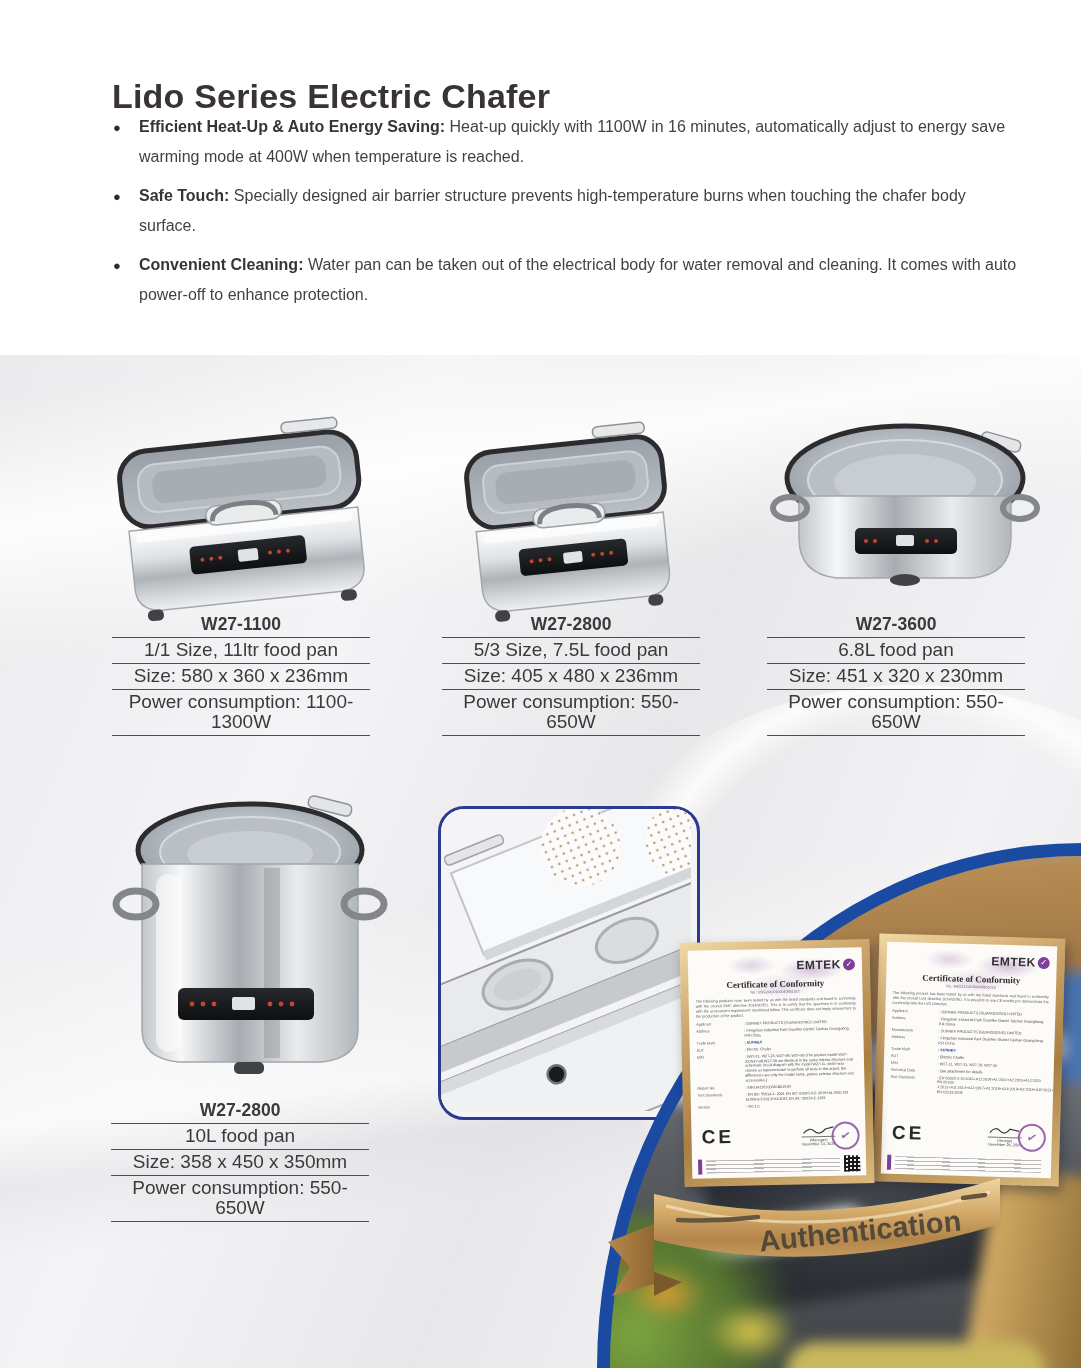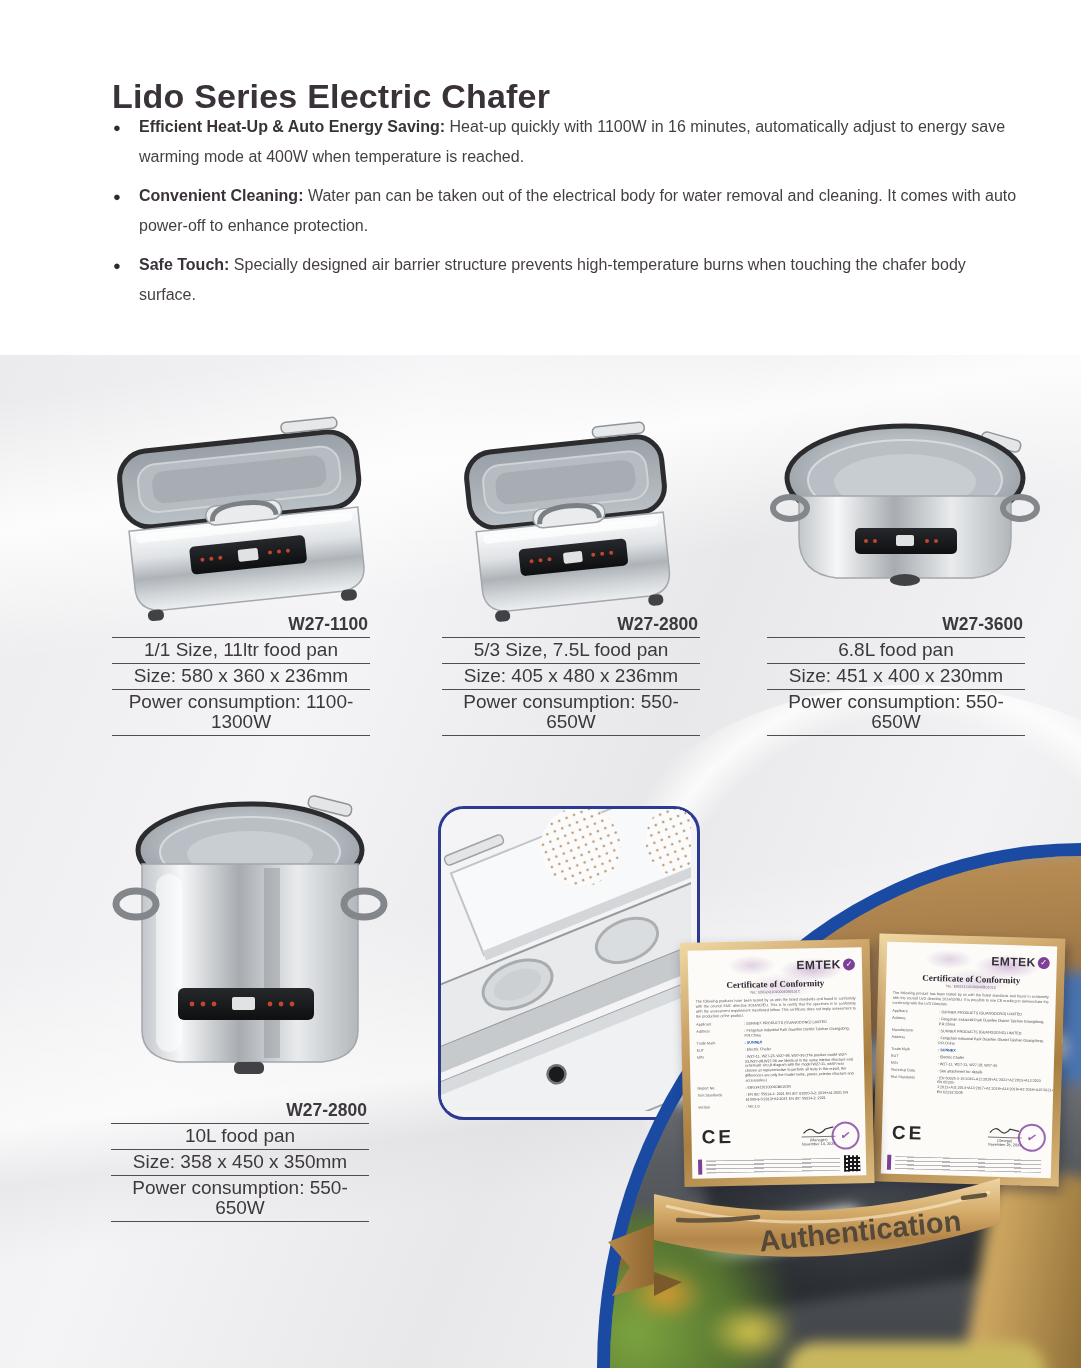--- a/index.html
+++ b/index.html
@@ -21,21 +21,21 @@
   .gray .streak2{position:absolute;left:-200px;top:540px;width:1500px;height:300px;transform:rotate(-7deg);
         background:linear-gradient(180deg,rgba(255,255,255,0) 0%,rgba(255,255,255,.6) 55%,rgba(216,216,220,.35) 75%,rgba(255,255,255,0) 100%);}
   .gray .swirl{position:absolute;left:560px;top:330px;width:700px;height:560px;border-radius:50%;
         background:radial-gradient(circle at 50% 50%,rgba(255,255,255,0) 55%,rgba(255,255,255,.8) 62%,rgba(255,255,255,0) 70%);}
 
   .products-svg{position:absolute;left:0;top:0;width:1081px;height:1013px;}
 
   
   .spec{position:absolute;width:258px;text-align:center;}
   .spec>div{border-bottom:1px solid #514c4f;padding:2px 2px 3px;font-size:19px;line-height:20px;color:#3d383b;}
-  .spec .m{font-weight:700;font-size:17.5px;color:#37323 6;text-align:right;}
+  .spec .m{font-weight:700;font-size:17.5px;color:#37323 6;}
   .spec-1{left:112px;top:612px;}
   .spec-2{left:442px;top:612px;}
   .spec-3{left:767px;top:612px;}
   .spec-4{left:111px;top:1098px;}
 
   
   .inset{position:absolute;left:438px;top:806px;width:256px;height:308px;border:3px solid #2c3a90;border-radius:26px;
          overflow:hidden;background:#f4f4f6;z-index:2;}
 
   
@@ -94,26 +94,26 @@
 <div class="page">
 
   <h1 class="title">Lido Series Electric Chafer</h1>
 
   <ul class="features">
     <li>
       <b>Efficient Heat-Up &amp; Auto Energy Saving:</b>
       <span>Heat-up quickly with 1100W in 16 minutes, automatically adjust to energy save warming mode at 400W when temperature is reached.</span>
     </li>
     <li>
+      <b>Safe Touch:</b>
+      <span>Specially designed air barrier structure prevents high-temperature burns when touching the chafer body surface.</span>
+    </li>
+    <li>
       <b>Convenient Cleaning:</b>
       <span>Water pan can be taken out of the electrical body for water removal and cleaning. It comes with auto power-off to enhance protection.</span>
-    </li>
-    <li>
-      <b>Safe Touch:</b>
-      <span>Specially designed air barrier structure prevents high-temperature burns when touching the chafer body surface.</span>
     </li>
   </ul>
 
   <div class="gray">
     <div class="streak1"></div>
     <div class="streak2"></div>
     <div class="swirl"></div>
 
     <svg class="products-svg" viewBox="0 0 1081 1013">
       <defs>
@@ -240,21 +240,21 @@
   </div>
   <div class="spec spec-2">
     <div class="m">W27-2800</div>
     <div>5/3 Size, 7.5L food pan</div>
     <div>Size: 405 x 480 x 236mm</div>
     <div>Power consumption: 550-650W</div>
   </div>
   <div class="spec spec-3">
     <div class="m">W27-3600</div>
     <div>6.8L food pan</div>
-    <div>Size: 451 x 400 x 230mm</div>
+    <div>Size: 451 x 320 x 230mm</div>
     <div>Power consumption: 550-650W</div>
   </div>
   <div class="spec spec-4">
     <div class="m">W27-2800</div>
     <div>10L food pan</div>
     <div>Size: 358 x 450 x 350mm</div>
     <div>Power consumption: 550-650W</div>
   </div>
 
   <div class="inset">

